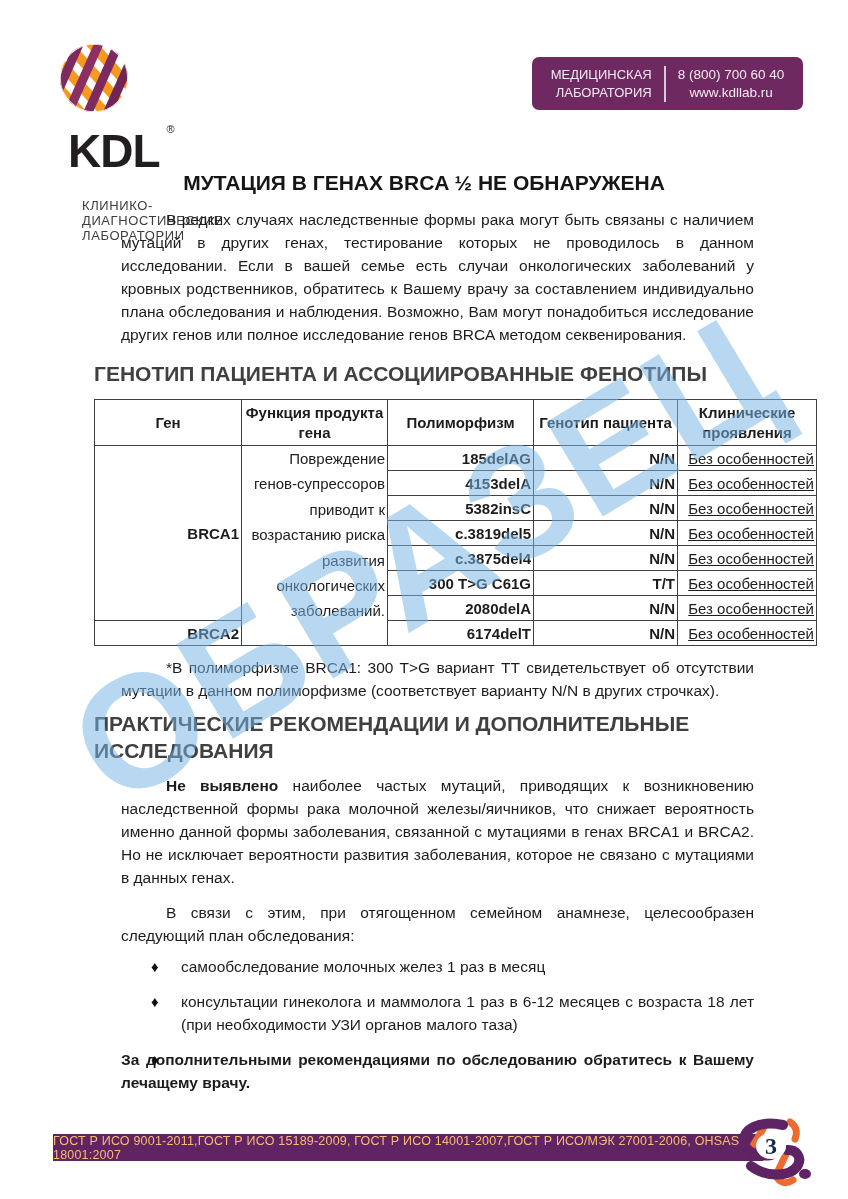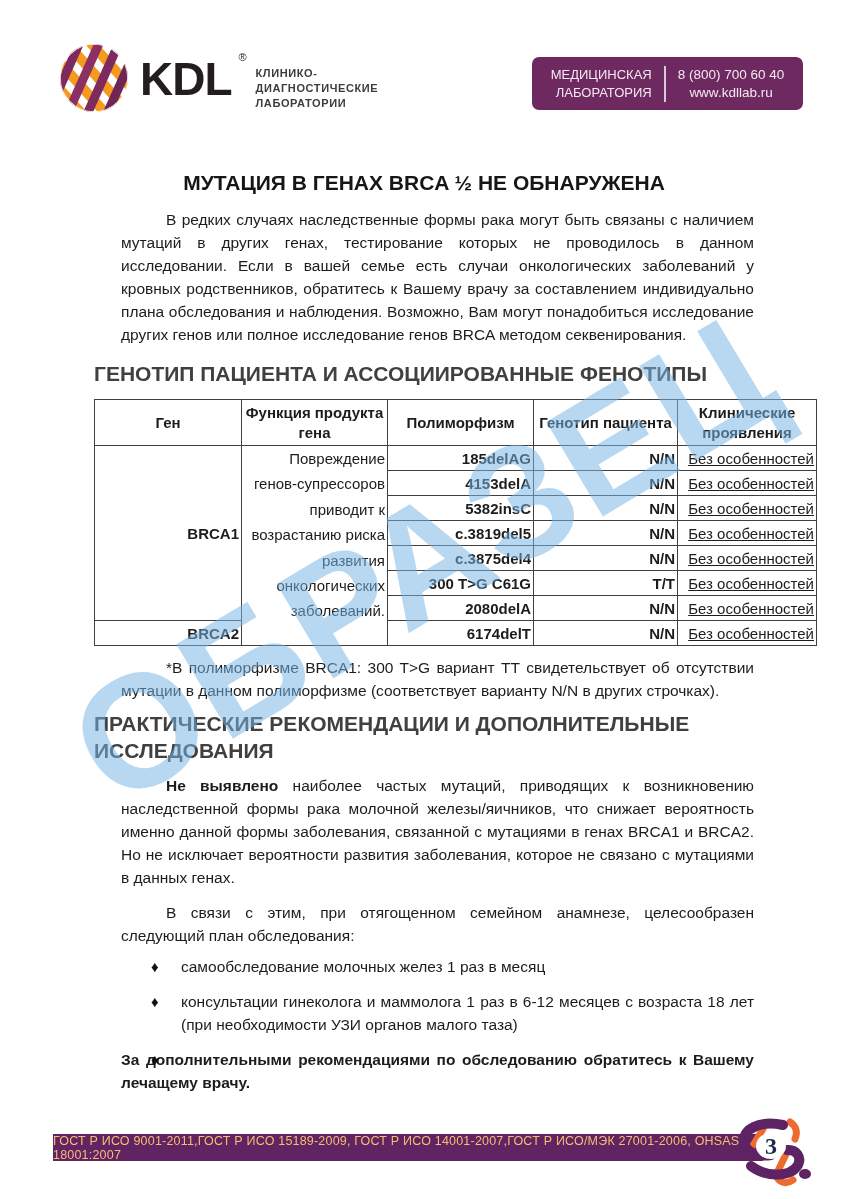--- a/index.html
+++ b/index.html
@@ -5,27 +5,27 @@
   * { margin:0; padding:0; box-sizing:border-box; }
   html,body { background:#fff; }
   .page {
     position:relative; width:848px; height:1199px; margin:0 auto;
     background:#ffffff; overflow:hidden;
     font-family:"Liberation Sans","DejaVu Sans",sans-serif;
     color:#1c1c1c;
   }
   
   .header { position:relative; height:170px; }
-  .logo-wrap { position:absolute; left:58px; top:42px; display:flex; align-items:flex-start; }
+  .logo-wrap { position:absolute; left:58px; top:42px; display:flex; align-items:flex-start;flex-direction:column; }
   .logo-sphere { width:72px; height:72px; }
   .logo-word { margin-left:10px; margin-top:14px; font-weight:bold; font-size:46px;
                letter-spacing:-1px; color:#221e1f; line-height:1; position:relative; }
   .logo-reg { position:absolute; top:-4px; right:-14px; font-size:11px; font-weight:normal; }
-  .logo-sub { margin-left:24px; margin-top:24px; font-size:11px; letter-spacing:0.6px;
-              color:#3c3c3c; line-height:15px; font-weight:bold; }
+  .logo-sub { margin-left:24px; margin-top:24px; font-size:13px; letter-spacing:0.6px;
+              color:#3c3c3c; line-height:15px; font-weight:normal; }
   .contact-box { position:absolute; left:532px; top:57px; width:271px; height:53px;
                  background:#6e2a60; border-radius:7px; color:#f3e9f1;
                  display:flex; align-items:center; justify-content:center; }
   .contact-left { text-align:right; font-size:13px; line-height:18px; }
   .contact-divider { width:2px; height:36px; background:rgba(255,255,255,0.75); margin:0 12px; }
   .contact-right { text-align:center; font-size:13.5px; line-height:18px; }
   
   .content { position:relative; z-index:1; padding:0 94px; }
   h1.doc-title { text-align:center; font-size:21px; line-height:26px; color:#161616; }
   h2.sec-title { text-align:left; font-size:21px; line-height:27px; color:#404040; }

